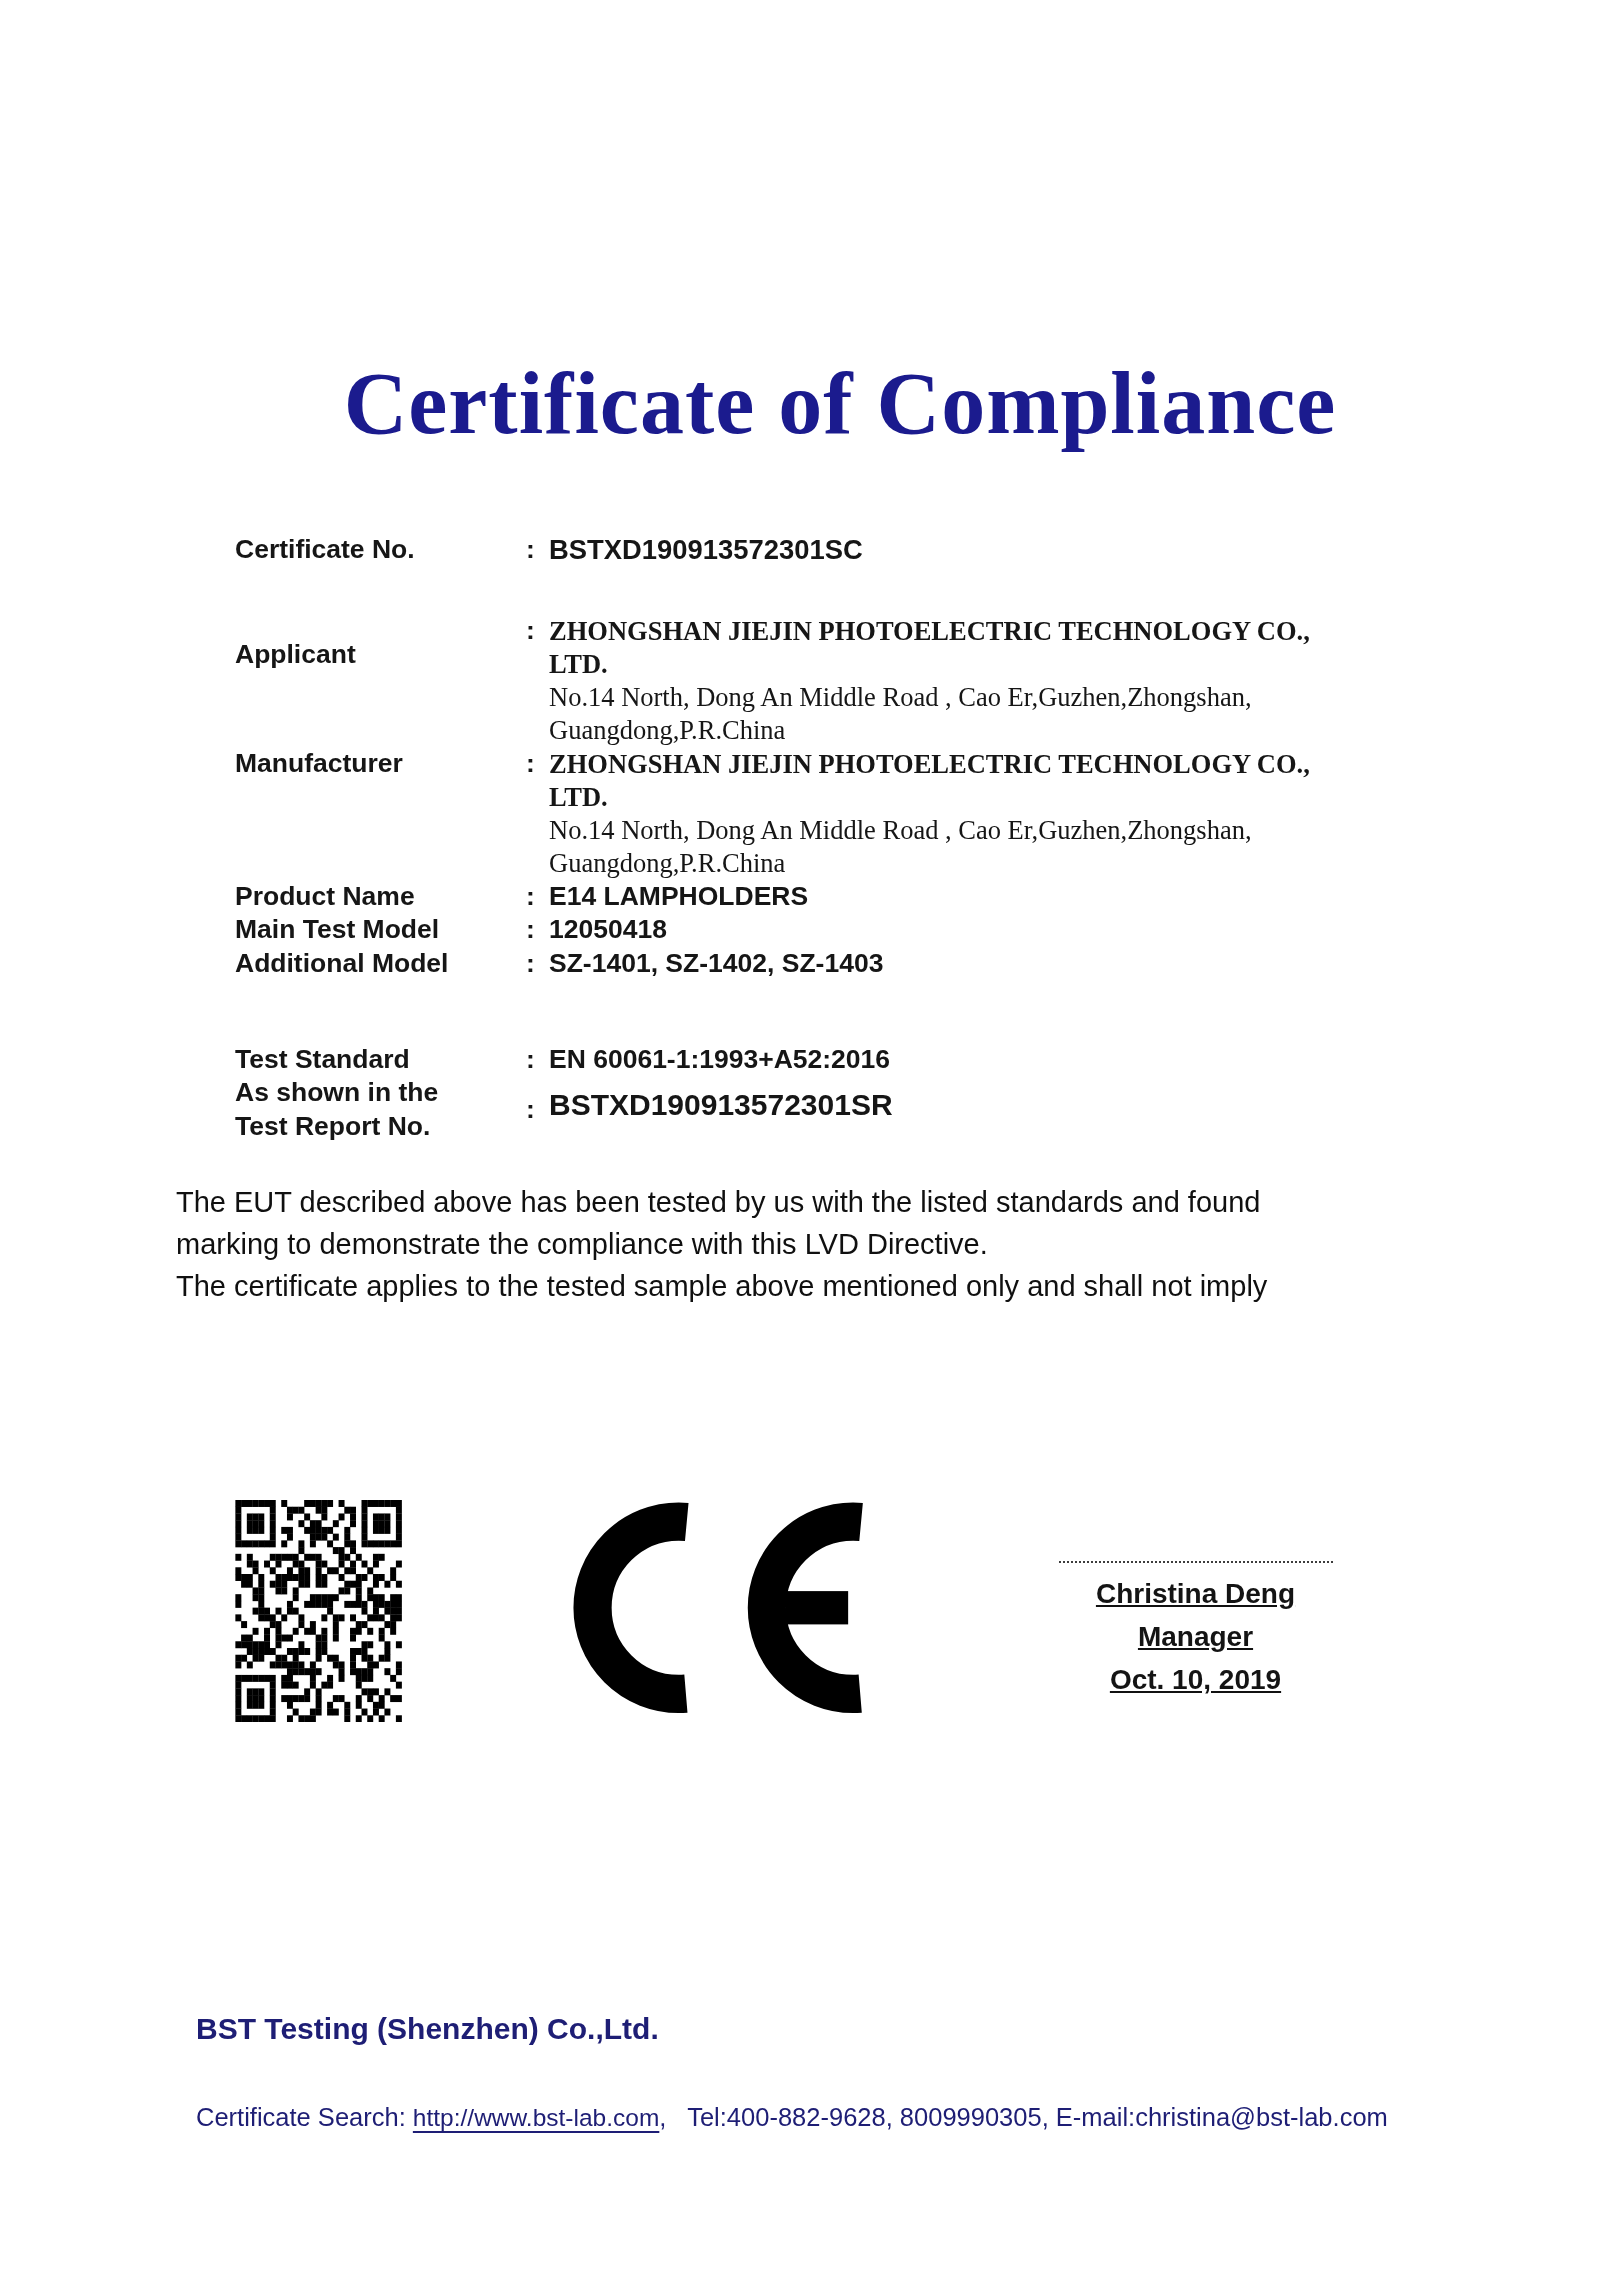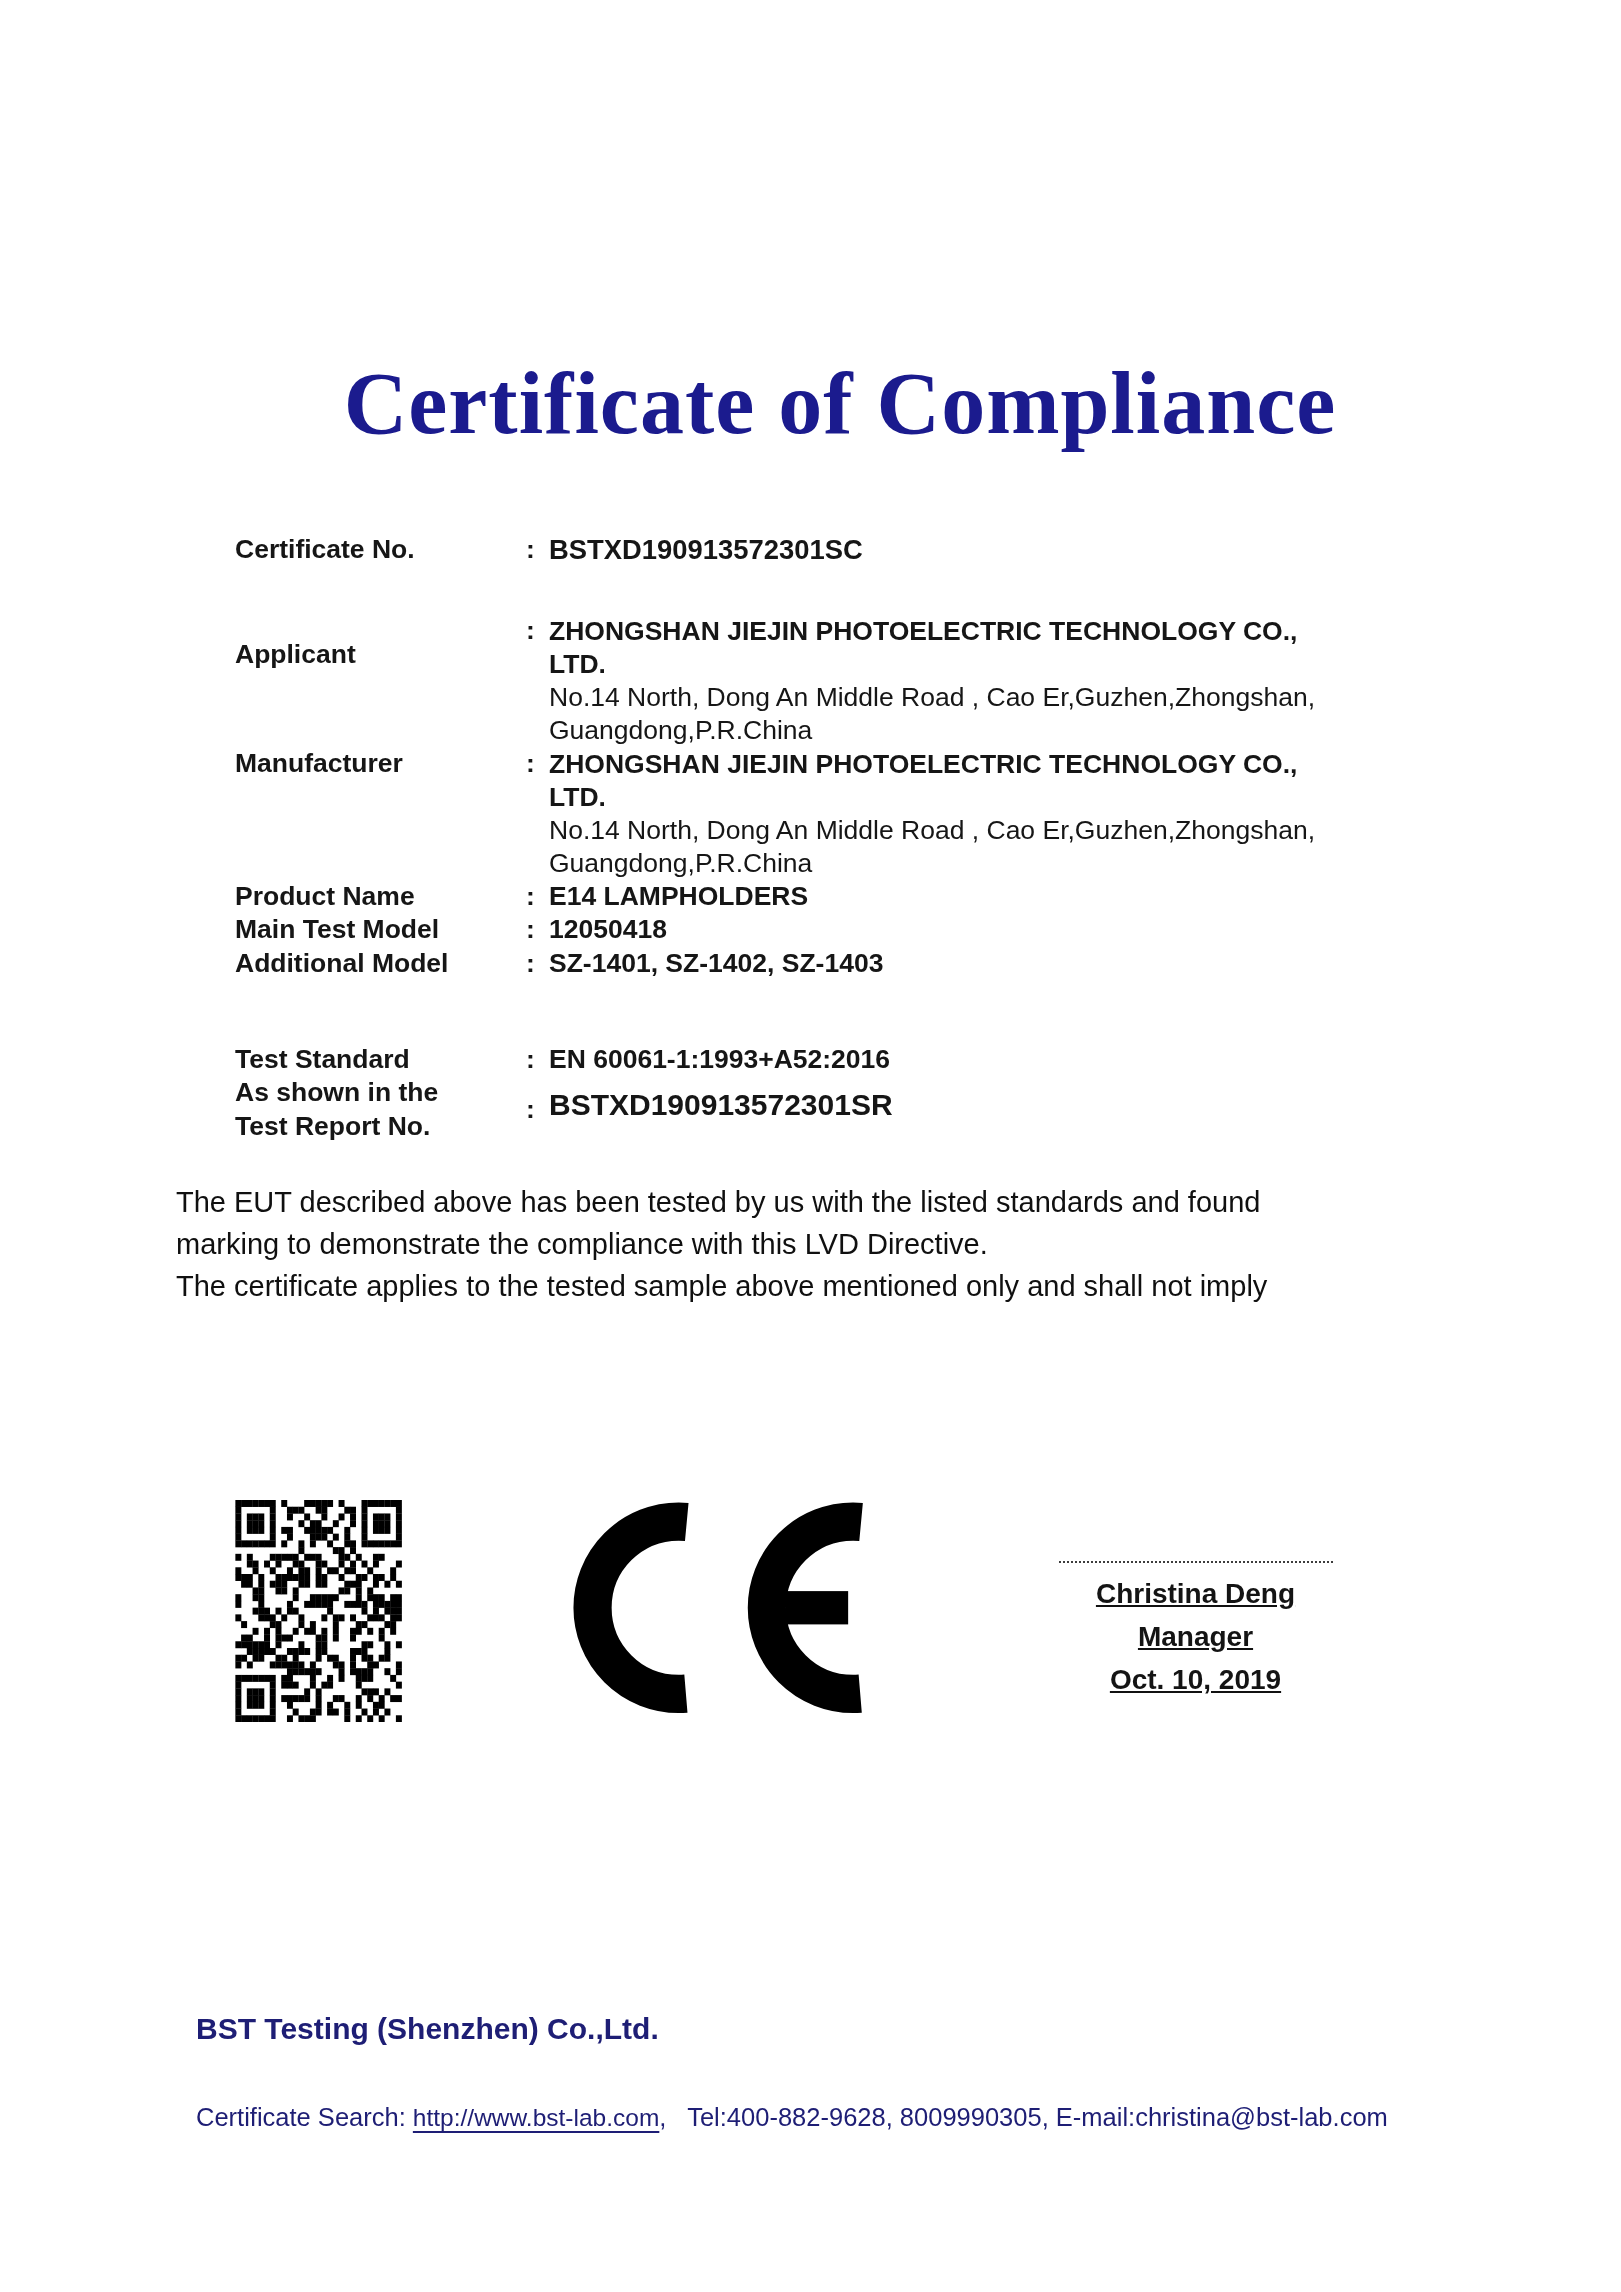--- a/index.html
+++ b/index.html
@@ -46,20 +46,21 @@
     color:#161616;
     white-space:nowrap;
   }
   .valblock{
     position:absolute;
     left:549px;
     font-size:26.5px;
     color:#161616;
     line-height:33px;
     white-space:nowrap;
+    font-family:Liberation Serif, serif;
   }
   .valblock .co{font-weight:bold;}
   .valblock .ad{font-weight:normal;}
   .report-no{font-size:30px;}
   .para{
     position:absolute;
     left:176px; top:1181px;
     font-size:29px;
     line-height:42px;
     color:#101010;

